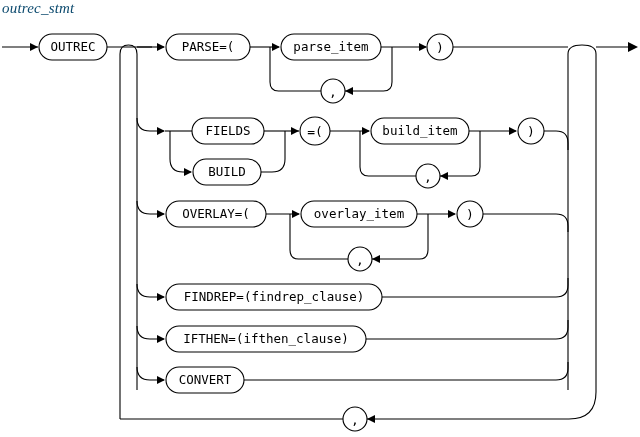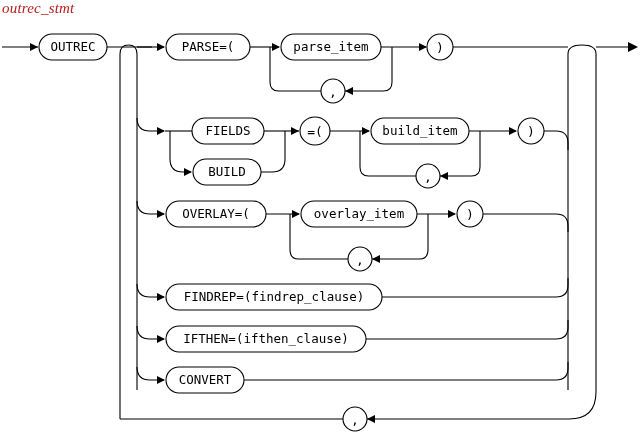--- a/index.html
+++ b/index.html
@@ -15,21 +15,21 @@
     overflow: hidden;
     font-family: "Liberation Serif", serif;
   }
   #title {
     position: absolute;
     left: 2px;
     top: 0px;
     font-family: "Liberation Serif", serif;
     font-style: italic;
     font-size: 15px;
-    color: #b91c1c;
+    color: #0c4a6e;
     letter-spacing: 0.2px;
     white-space: nowrap;
   }
   svg#diagram {
     position: absolute;
     left: 0;
     top: 0;
   }
   svg#diagram text.kw {
     font-family: "DejaVu Sans Mono", monospace;

